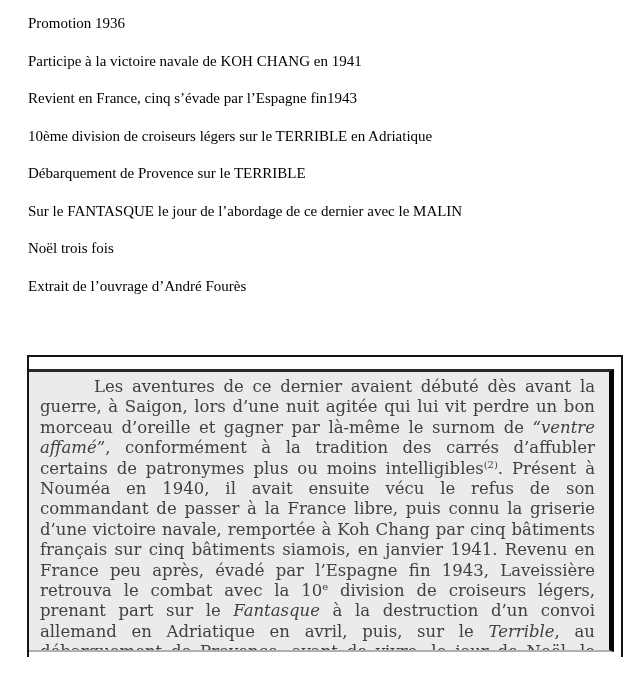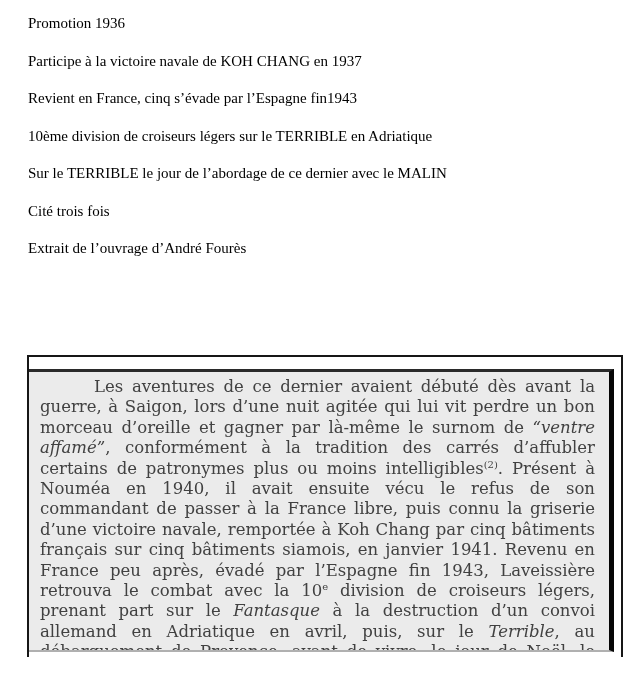--- a/index.html
+++ b/index.html
@@ -69,25 +69,26 @@
     line-height: 0;
   }
 </style>
 </head>
 <body>
 
 <div class="page">
 
   <div class="intro">
     <p>Promotion 1936</p>
-    <p>Participe à la victoire navale de KOH CHANG en 1937</p>
+    <p>Participe à la victoire navale de KOH CHANG en 1941</p>
     <p>Revient en France, cinq s’évade par l’Espagne fin1943</p>
     <p>10ème division de croiseurs légers sur le TERRIBLE en Adriatique</p>
-    <p>Sur le TERRIBLE le jour de l’abordage de ce dernier avec le MALIN</p>
-    <p>Cité trois fois</p>
+    <p>Débarquement de Provence sur le TERRIBLE</p>
+    <p>Sur le FANTASQUE le jour de l’abordage de ce dernier avec le MALIN</p>
+    <p>Noël trois fois</p>
     <p class="source-line">Extrait de l’ouvrage d’André Fourès</p>
   </div>
 
   <div class="excerpt-frame">
     <div class="scan">
       <p><span>Les aventures de ce dernier avaient débuté dès avant la guerre, à Saigon, lors d’une nuit agitée qui lui vit perdre un bon morceau d’oreille et gagner par là-même le surnom de </span><span class="seg-italic">“ventre affamé”</span><span>, conformément à la tradition des carrés d’affubler certains de patronymes plus ou moins intelligibles</span><span class="seg-sup">(2)</span><span>. Présent à Nouméa en 1940, il avait ensuite vécu le refus de son commandant de passer à la France libre, puis connu la griserie d’une victoire navale, remportée à Koh Chang par cinq bâtiments français sur cinq bâtiments siamois, en janvier 1941. Revenu en France peu après, évadé par l’Espagne fin 1943, Laveissière retrouva le combat avec la 10</span><span class="seg-sup">e</span><span> division de croiseurs légers, prenant part sur le </span><span class="seg-italic">Fantasque</span><span> à la destruction d’un convoi allemand en Adriatique en avril, puis, sur le </span><span class="seg-italic">Terrible</span><span>, au débarquement de Provence, avant de vivre, le jour de Noël, le dramatique abordage avec le </span></p>
     </div>
   </div>
 
 </div>

